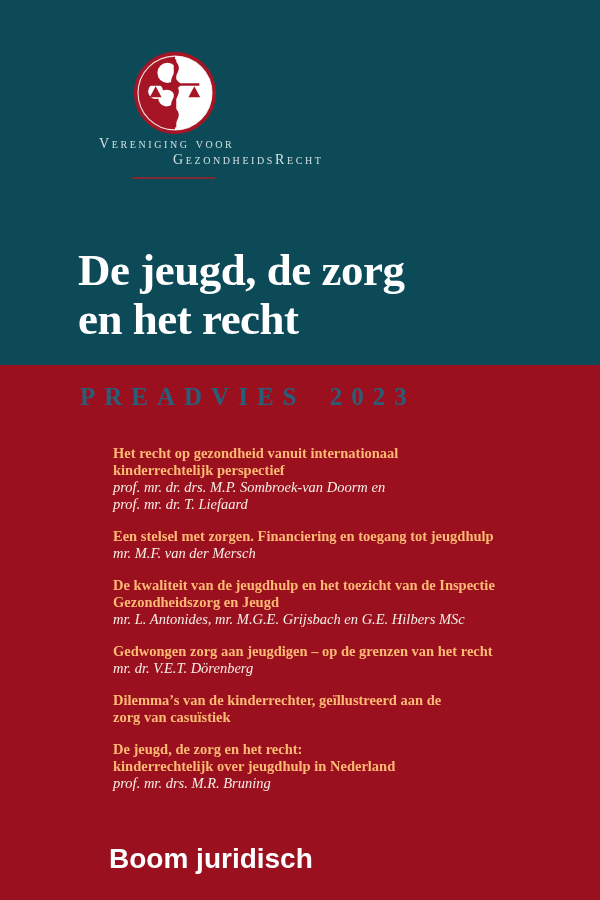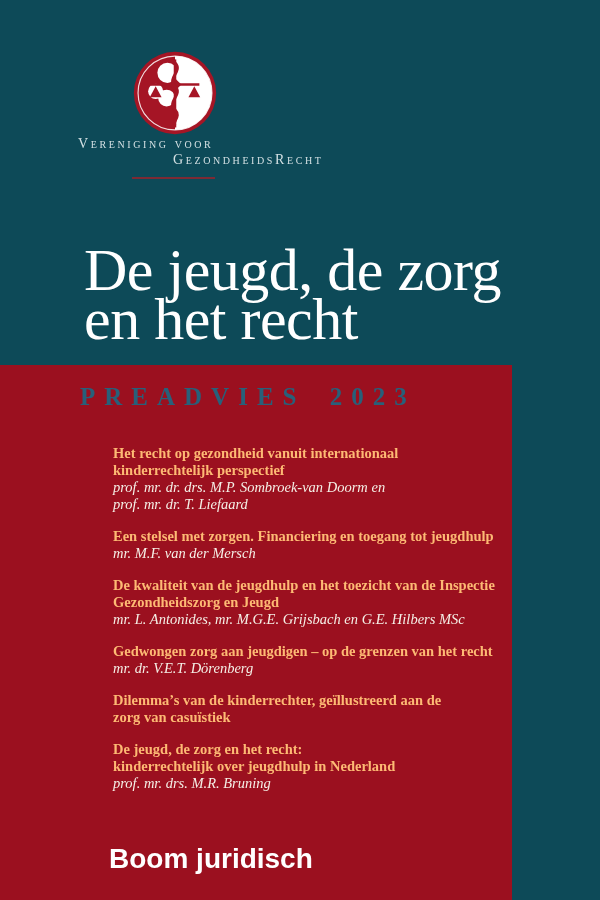--- a/index.html
+++ b/index.html
@@ -13,38 +13,38 @@
   
   .logo-wrap{position:absolute;left:133px;top:51px;width:84px;height:84px;}
   .assoc-line{
     position:absolute;
     color:#d3e0e3;
     font-variant:small-caps;
     font-size:14px;
     letter-spacing:2.6px;
     white-space:nowrap;
   }
-  .assoc-line.l1{left:78px;top:136px;}
+  .assoc-line.l1{left:99px;top:136px;}
   .assoc-line.l2{left:173px;top:152px;}
   .assoc-underline{
     position:absolute;left:132px;top:177px;
     width:83px;height:2px;background:#7c2a34;
   }
   .book-title{
-    position:absolute;left:84px;top:246px;
+    position:absolute;left:78px;top:246px;
     color:#ffffff;
-    font-weight:normal;
-    font-size:60px;
+    font-weight:bold;
+    font-size:45px;
     line-height:49px;
     letter-spacing:-0.5px;
   }
   
   .red-section{
     position:absolute;left:0;top:365px;
-    width:512px;height:535px;
+    width:600px;height:535px;
     background:#9b101f;
   }
   .series-label{
     position:absolute;left:80px;top:18px;
     color:#28607a;
     font-weight:bold;
     font-size:25px;
     letter-spacing:9px;
     word-spacing:9px;
     white-space:nowrap;

